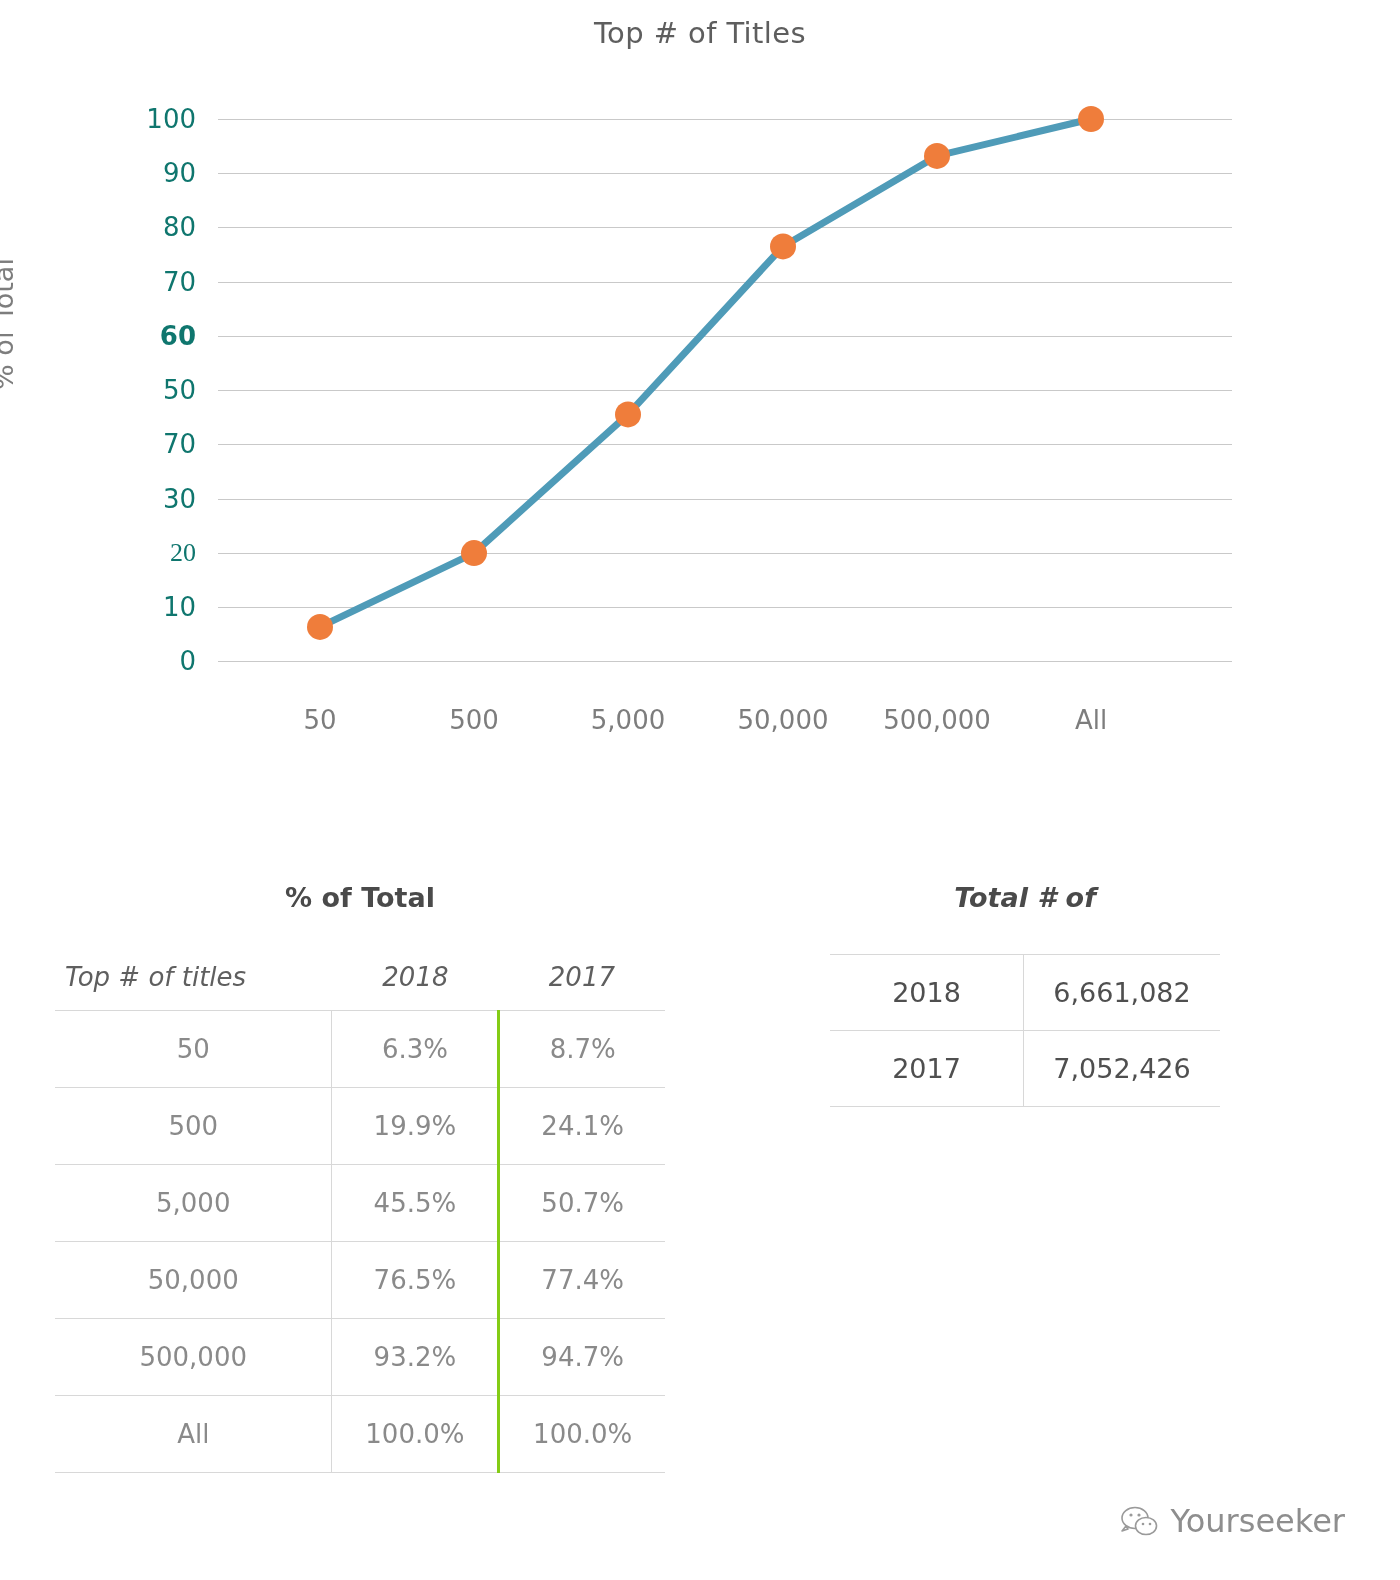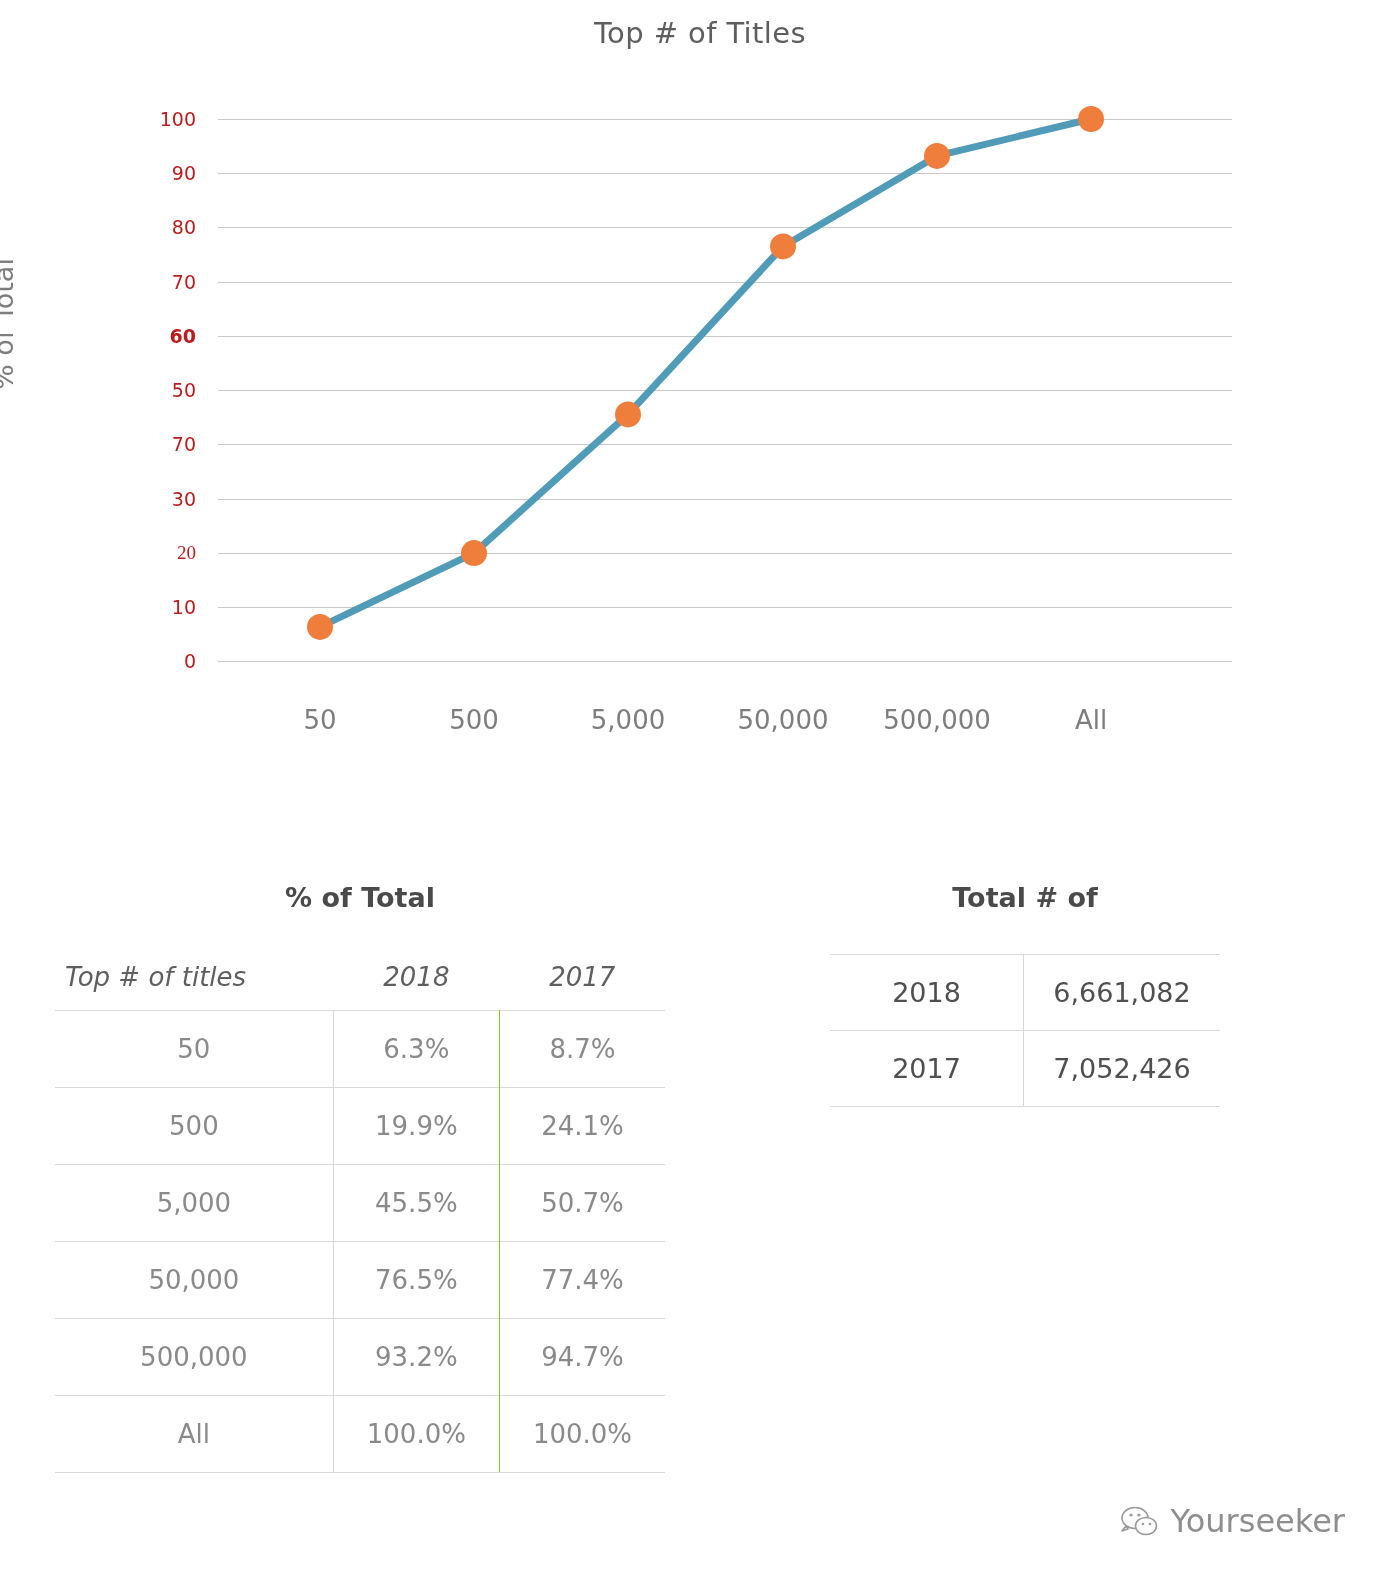--- a/index.html
+++ b/index.html
@@ -56,22 +56,22 @@
     top: 661px;
     width: 1014px;
     height: 1px;
     background: #c9c9c9;
   }
   .ytick {
     position: absolute;
     right: 1204px; 
     width: 120px;
     text-align: right;
-    font-size: 19px;
-    color: #b91c1c;
+    font-size: 26px;
+    color: #0f766e;
     transform: translateY(-50%);
   }
   .xtick {
     position: absolute;
     top: 705px;
     font-size: 26px;
     color: #7d7d7d;
     text-align: center;
     transform: translateX(-50%);
   }
@@ -135,32 +135,32 @@
   table.data-table th.first-col { text-align: left; }
   table.data-table td {
     font-size: 26px;
     color: #8a8a8a;
     text-align: center;
     padding: 23px 10px;
     border-top: 1px solid #d8d8d8;
     border-bottom: 1px solid #d8d8d8;
   }
   #left-table td.c0 { border-right: 1px solid #d8d8d8; }
-  #left-table td.c1 { border-right: 1px solid #84cc16; }
+  #left-table td.c1 { border-right: 3px solid #84cc16; }
   #left-table tr td { border-bottom: none; }
   #left-table tr:last-child td { border-bottom: 1px solid #d8d8d8; }
 
   
   #right-table-wrap {
     position: absolute;
     left: 830px;
     top: 0;
     width: 390px;
   }
-  #right-table-heading { margin-bottom: 38px; }
+  #right-table-heading { margin-bottom: 38px; font-style: italic; }
   #right-table td {
     font-size: 27px;
     color: #4f4f4f;
     padding: 22px 14px;
   }
   #right-table td.r0 {
     width: 165px;
     text-align: center;
     border-right: 1px solid #d8d8d8;
   }

